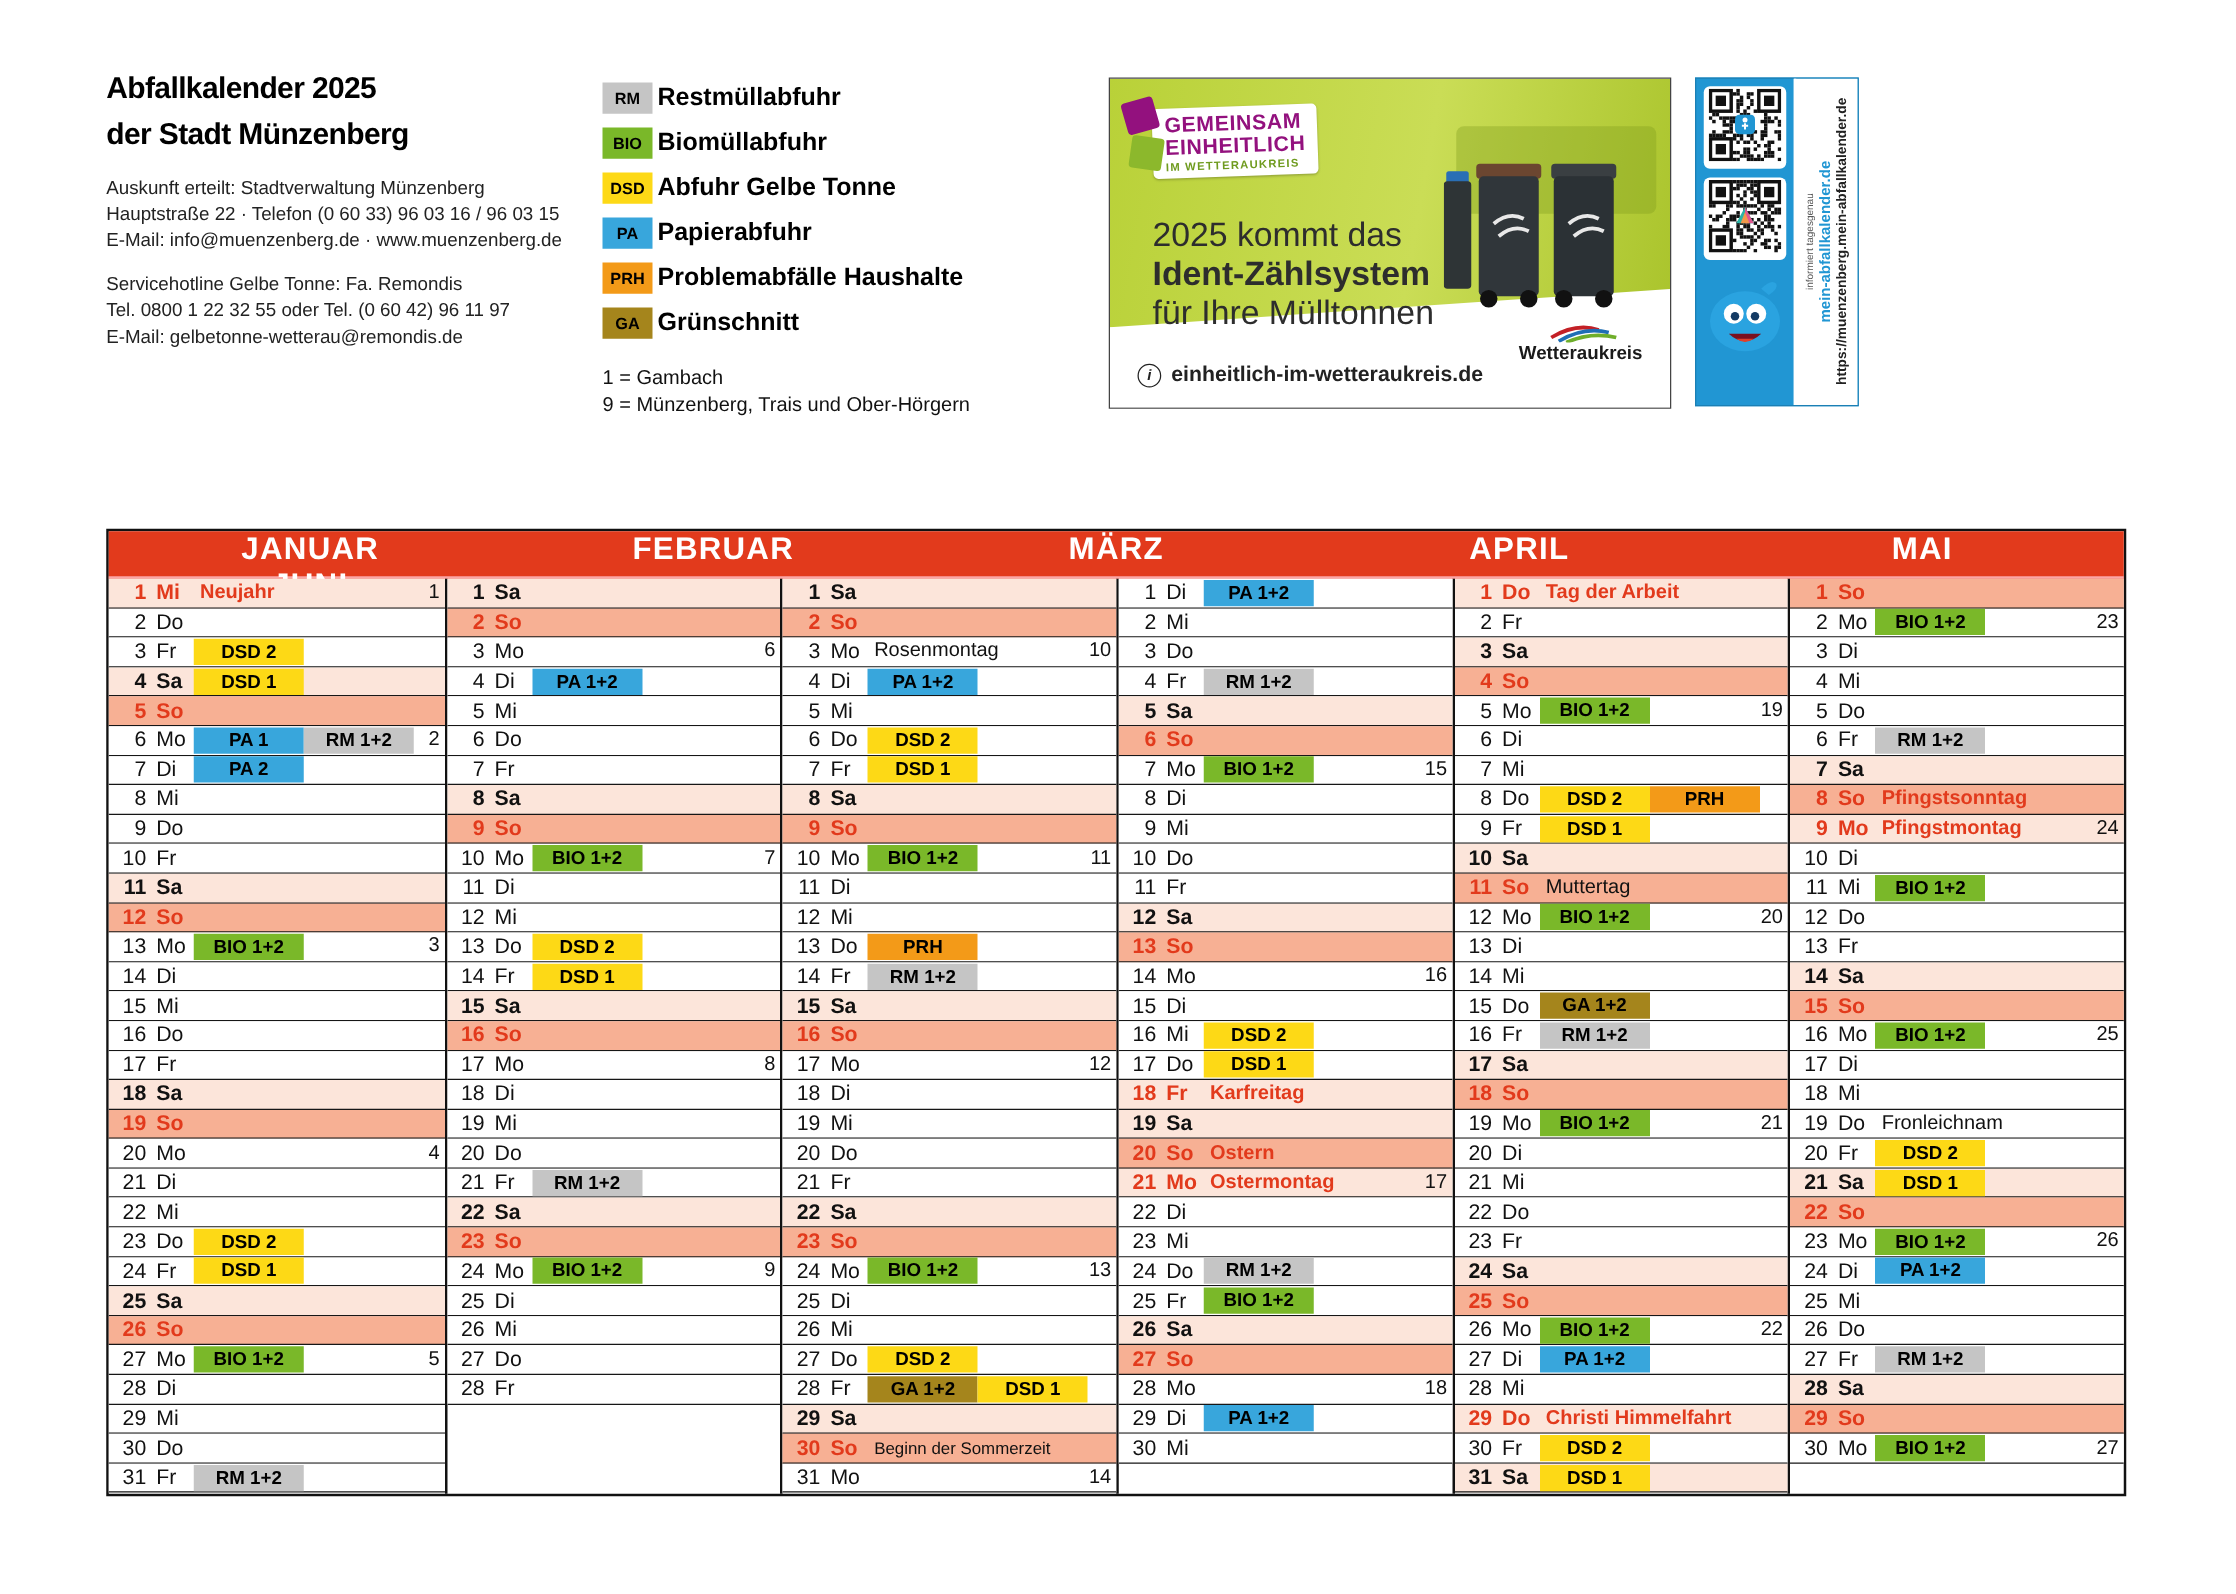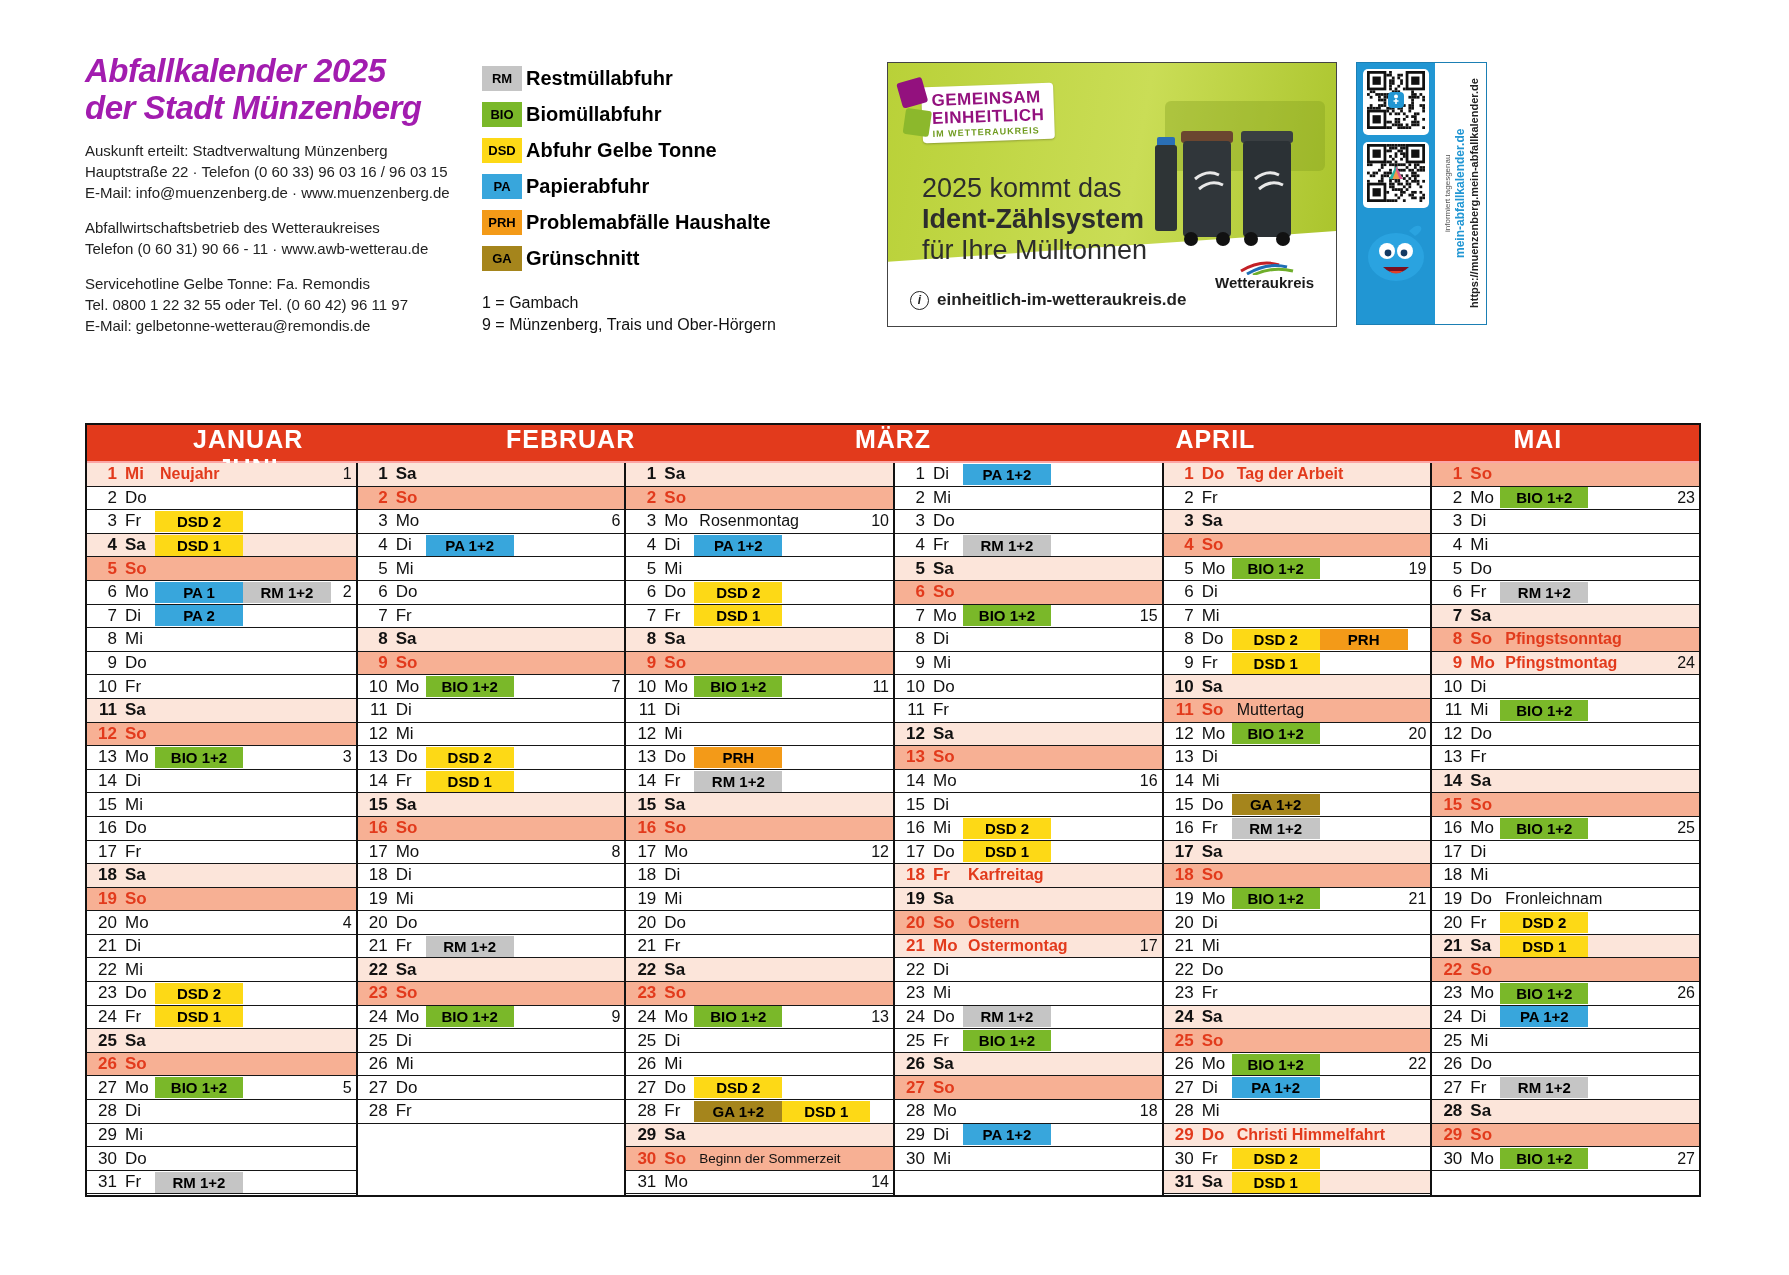--- a/index.html
+++ b/index.html
@@ -3,21 +3,21 @@
 <meta charset="utf-8">
 <style>
   html,body{margin:0;padding:0;}
   body{
     width:1789px;height:1275px;position:relative;background:#fff;overflow:hidden;
     font-family:"Liberation Sans", sans-serif;color:#111;
     --red:#e23a1c; --satbg:#fce5da; --sunbg:#f7b094; --line:#161616; --qrblue:#2196d3;
   }
   
   .info-block{position:absolute;left:85px;top:52px;width:390px;}
-  .info-block h1{margin:0;font-size:33px;line-height:37px;font-weight:700;letter-spacing:-0.5px;color:#a21caf;font-style:italic;}
+  .info-block h1{margin:0;font-size:24px;line-height:37px;font-weight:700;letter-spacing:-0.5px;color:#000000;}
   .contact-group{margin-top:14px;font-size:15px;line-height:21px;color:#222;}
   
   .legend{position:absolute;left:482px;top:60px;width:400px;}
   .legend-item{display:flex;align-items:center;height:36px;}
   .legend-badge{width:40px;height:25px;display:flex;align-items:center;justify-content:center;
     font-size:13px;font-weight:700;color:#000;}
   .legend-label{margin-left:4px;font-size:20px;font-weight:700;color:#000;}
   .legend-notes{margin-top:16px;font-size:16px;line-height:22px;color:#111;}
   
   .ad{position:absolute;left:887px;top:62px;width:448px;height:263px;border:1px solid #444;background:#fff;overflow:hidden;}
@@ -81,24 +81,20 @@
 <div class="info-block">
   <h1>
     <span>Abfallkalender 2025</span><br>
     <span>der Stadt Münzenberg</span>
   </h1>
   <div id="contact-blocks">
       <div class="contact-group">
         <div>Auskunft erteilt: Stadtverwaltung Münzenberg</div>
         <div>Hauptstraße 22 · Telefon (0 60 33) 96 03 16 / 96 03 15</div>
         <div>E-Mail: info@muenzenberg.de · www.muenzenberg.de</div>
-      </div>
-      <div class="contact-group">
-        <div>Abfallwirtschaftsbetrieb des Wetteraukreises</div>
-        <div>Telefon (0 60 31) 90 66 - 11 · www.awb-wetterau.de</div>
       </div>
       <div class="contact-group">
         <div>Servicehotline Gelbe Tonne: Fa. Remondis</div>
         <div>Tel. 0800 1 22 32 55 oder Tel. (0 60 42) 96 11 97</div>
         <div>E-Mail: gelbetonne-wetterau@remondis.de</div>
       </div>
     </div>
 </div>
 
 <div class="legend">

